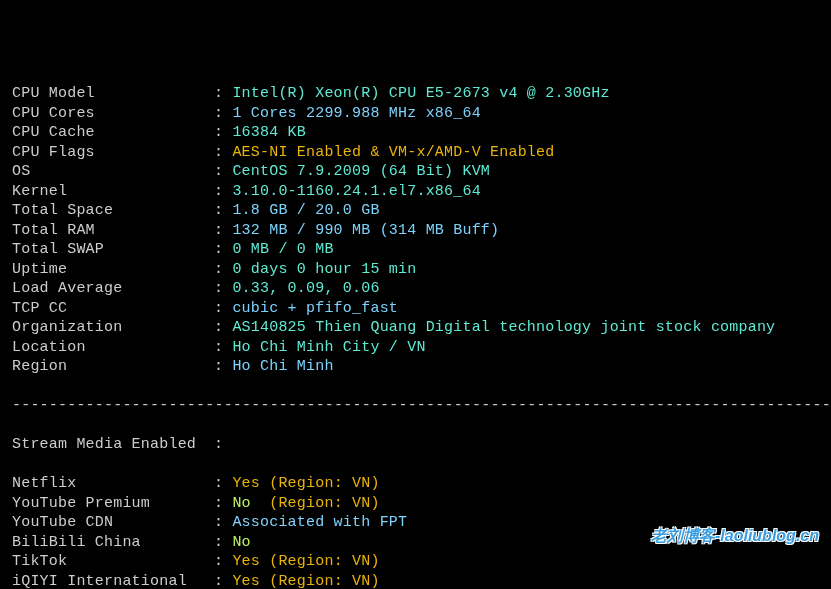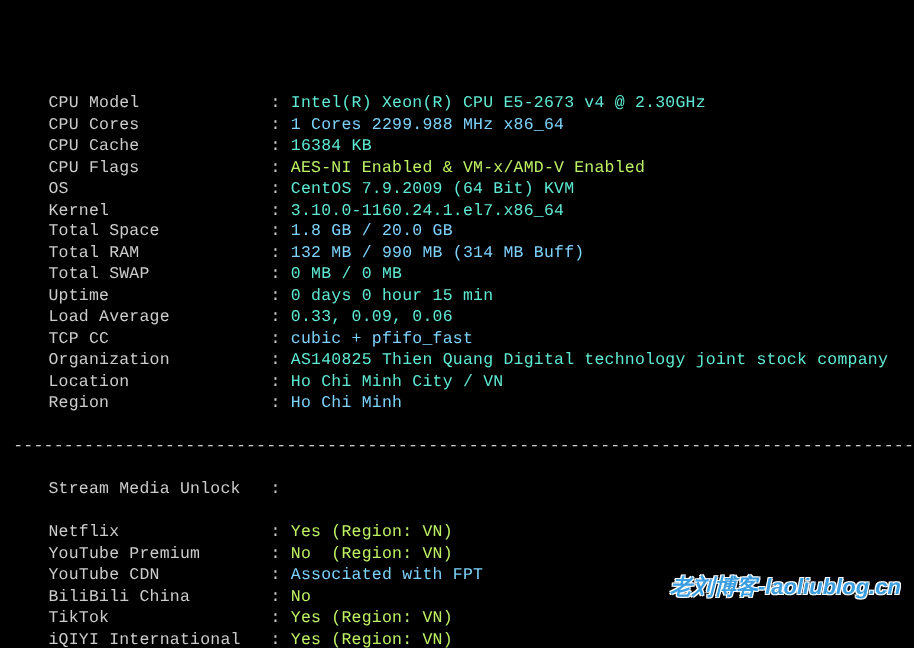--- a/index.html
+++ b/index.html
@@ -10,49 +10,49 @@
     font-size: 15px;
     line-height: 1.3;
     padding: 6px 0 6px 12px;
     width: 831px;
     height: 589px;
     overflow: hidden;
     white-space: pre;
     letter-spacing: 0.2px;
   }
   .row { display: block; }
-  .label { color: #cccccc; display: inline-block; width: 202px; margin-left: 32px; }
+  .label { color: #cccccc; display: inline-block; width: 202px; }
   .sep { color: #cccccc; }
   .teal { color: #5eead4; }
-  .green { color: #bef264; }
+  .green { color: #eab308; }
   .yellow { color: #7dd3fc; }
   .red { color: #bef264; }
   .divider { color: #cccccc; overflow: hidden; }
   .watermark {
     position: absolute;
     right: 12px;
     bottom: 42px;
     font-family: "Arial", sans-serif;
     font-weight: bold;
-    font-size: 20px;
+    font-size: 16px;
     font-style: italic;
     color: #3a9ee0;
     text-shadow: 1px 1px 0 #fff, -1px -1px 0 #fff, 1px -1px 0 #fff, -1px 1px 0 #fff;
     white-space: nowrap;
     letter-spacing: 0;
   }
 </style>
 </head>
 <body>
 
 
 
 <div id="sysinfo-block"><div class="row"><span class="label">CPU Model</span><span class="sep">: </span><span class="teal">Intel(R) Xeon(R) CPU E5-2673 v4 @ 2.30GHz</span></div><div class="row"><span class="label">CPU Cores</span><span class="sep">: </span><span class="yellow">1 Cores 2299.988 MHz x86_64</span></div><div class="row"><span class="label">CPU Cache</span><span class="sep">: </span><span class="teal">16384 KB</span></div><div class="row"><span class="label">CPU Flags</span><span class="sep">: </span><span class="green">AES-NI Enabled &amp; VM-x/AMD-V Enabled</span></div><div class="row"><span class="label">OS</span><span class="sep">: </span><span class="teal">CentOS 7.9.2009 (64 Bit) KVM</span></div><div class="row"><span class="label">Kernel</span><span class="sep">: </span><span class="teal">3.10.0-1160.24.1.el7.x86_64</span></div><div class="row"><span class="label">Total Space</span><span class="sep">: </span><span class="yellow">1.8 GB / 20.0 GB</span></div><div class="row"><span class="label">Total RAM</span><span class="sep">: </span><span class="yellow">132 MB / 990 MB (314 MB Buff)</span></div><div class="row"><span class="label">Total SWAP</span><span class="sep">: </span><span class="teal">0 MB / 0 MB</span></div><div class="row"><span class="label">Uptime</span><span class="sep">: </span><span class="teal">0 days 0 hour 15 min</span></div><div class="row"><span class="label">Load Average</span><span class="sep">: </span><span class="teal">0.33, 0.09, 0.06</span></div><div class="row"><span class="label">TCP CC</span><span class="sep">: </span><span class="yellow">cubic + pfifo_fast</span></div><div class="row"><span class="label">Organization</span><span class="sep">: </span><span class="teal">AS140825 Thien Quang Digital technology joint stock company</span></div><div class="row"><span class="label">Location</span><span class="sep">: </span><span class="teal">Ho Chi Minh City / VN</span></div><div class="row"><span class="label">Region</span><span class="sep">: </span><span class="yellow">Ho Chi Minh</span></div></div>
 <div class="divider">----------------------------------------------------------------------------------------------------</div>
-<div class="row"><span class="label">Stream Media Unlock</span><span class="sep">:</span></div>
+<div class="row"><span class="label">Stream Media Enabled</span><span class="sep">:</span></div>
 <div id="stream-block"><div class="row"><span class="label">Netflix</span><span class="sep">: </span><span class="green">Yes</span><span class="green"> (Region: VN)</span></div><div class="row"><span class="label">YouTube Premium</span><span class="sep">: </span><span class="red">No</span><span class="green">  (Region: VN)</span></div><div class="row"><span class="label">YouTube CDN</span><span class="sep">: </span><span class="yellow">Associated with FPT</span></div><div class="row"><span class="label">BiliBili China</span><span class="sep">: </span><span class="red">No</span></div><div class="row"><span class="label">TikTok</span><span class="sep">: </span><span class="green">Yes</span><span class="green"> (Region: VN)</span></div><div class="row"><span class="label">iQIYI International</span><span class="sep">: </span><span class="green">Yes</span><span class="green"> (Region: VN)</span></div></div>
 
 
 
 
 <div class="watermark">老刘博客-laoliublog.cn</div>
 
 
 
 

